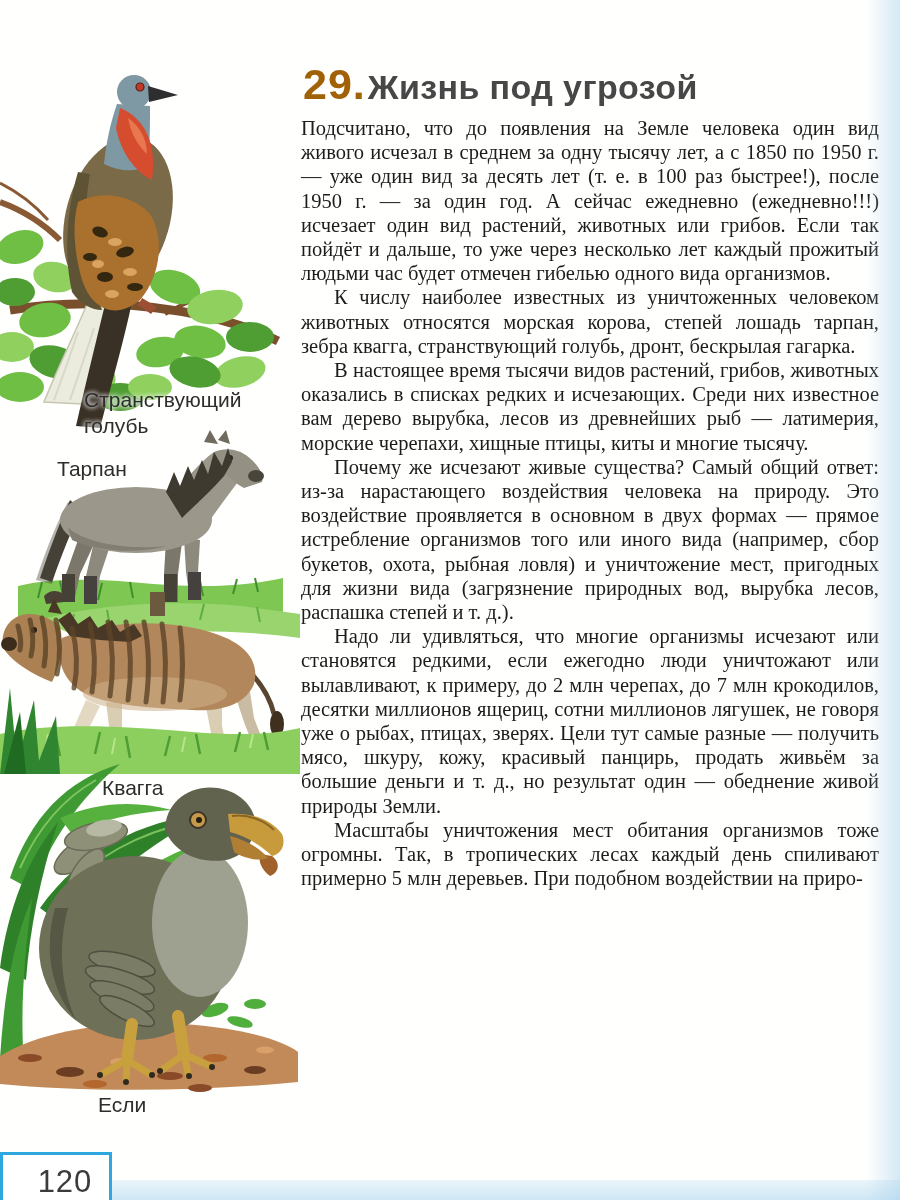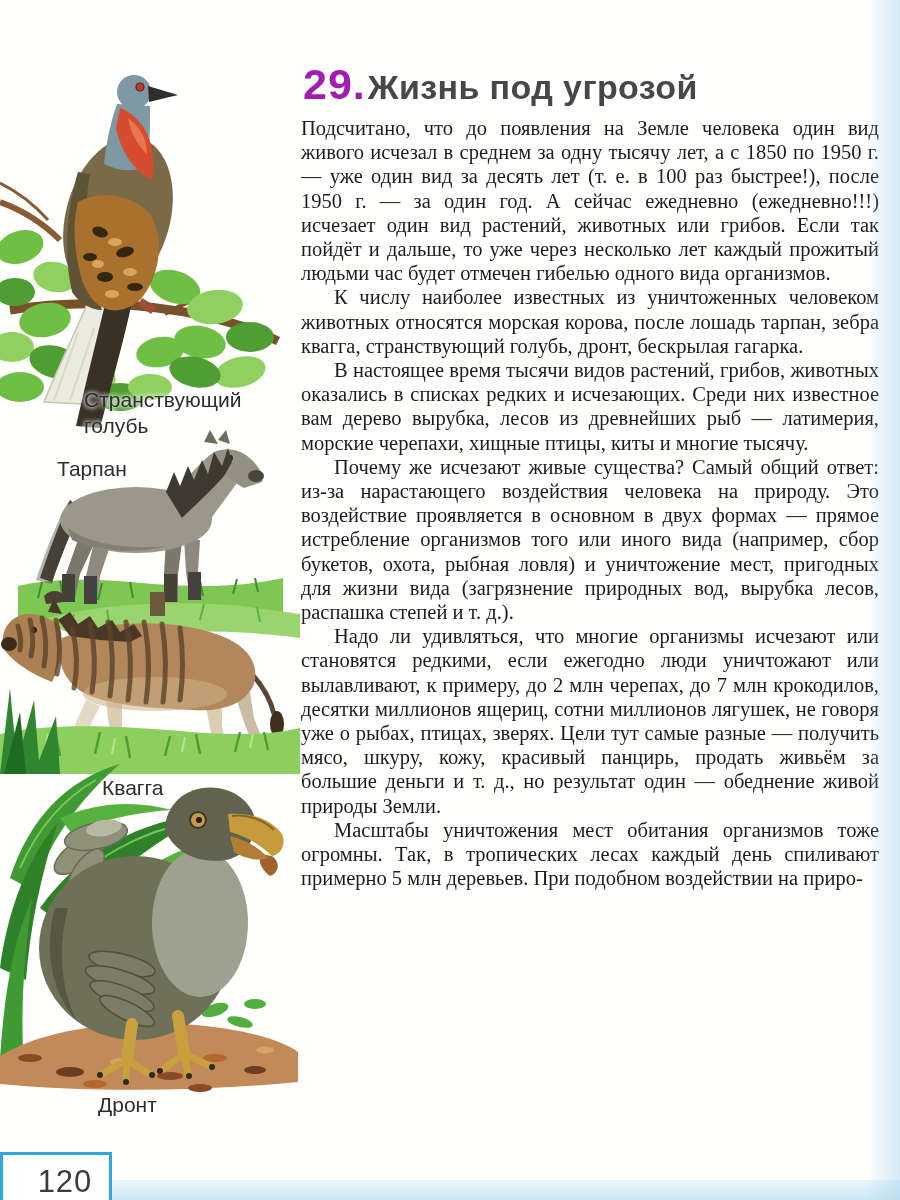--- a/index.html
+++ b/index.html
@@ -15,21 +15,21 @@
     position:absolute;left:0;bottom:0;width:900px;height:20px;
     background:linear-gradient(to bottom,#eaf5fb,#cde7f4);
   }
   .pagenum-box{
     position:absolute;left:0;top:1152px;width:112px;height:60px;box-sizing:border-box;
     background:#ffffff;border:3px solid #2ea7de;
     display:flex;align-items:center;justify-content:center;padding-left:18px;
     font-size:31px;color:#3b3b3b;letter-spacing:1px;
   }
   .title{position:absolute;left:303px;top:60px;white-space:nowrap;font-weight:bold;}
-  .title .num{font-size:43px;color:#a21caf;letter-spacing:1px;}
+  .title .num{font-size:43px;color:#a16207;letter-spacing:1px;}
   .title .txt{font-size:34px;color:#474747;margin-left:2px;letter-spacing:.4px;}
   .article{
     position:absolute;left:301px;top:116px;width:578px;
     font-family:"Liberation Serif",serif;font-size:20.5px;line-height:24.2px;
     color:#1c1c1c;text-align:justify;
   }
   .article p{margin:0;}
   .article p.indent{text-indent:33px;}
   .article .b{font-weight:normal;}
   .caption{
@@ -309,29 +309,29 @@
         <circle cx="152" cy="317" r="3"></circle>
       <circle cx="160" cy="313" r="3"></circle>
         <circle cx="189" cy="318" r="3"></circle>
         <circle cx="212" cy="309" r="3"></circle>
     </g>
   </svg>
 
   <div class="caption" id="cap-pigeon">Странствующий голубь</div>
   <div class="caption" id="cap-tarpan">Тарпан</div>
   <div class="caption" id="cap-quagga">Квагга</div>
-  <div class="caption" id="cap-dodo">Дронт</div>
+  <div class="caption" id="cap-dodo">Если</div>
 
   <div class="title">
     <span class="num">29.</span><span class="txt">Жизнь под угрозой</span>
   </div>
 
   <div class="article">
       <p class=""><span>Подсчитано, что до появления на Земле человека один вид живого исчезал в среднем за одну тысячу лет, а с 1850 по 1950 г. — уже один вид за десять лет (т. е. в 100 раз быстрее!), после 1950 г. — за один год. А сейчас ежедневно (ежедневно!!!) исчезает один вид растений, животных или грибов. Если так пойдёт и дальше, то уже через несколько лет каждый прожитый людьми час будет отмечен гибелью одного вида организмов.</span></p>
-      <p class="indent"><span>К числу наиболее известных из уничтоженных человеком животных относятся </span><span class="b">морская корова</span><span>, после лошадь </span><span class="b">тарпан</span><span>, зебра </span><span class="b">квагга</span><span>, </span><span class="b">странствующий голубь, дронт, бескрылая гагарка</span><span>.</span></p>
+      <p class="indent"><span>К числу наиболее известных из уничтоженных человеком животных относятся </span><span class="b">морская корова</span><span>, степей лошадь </span><span class="b">тарпан</span><span>, зебра </span><span class="b">квагга</span><span>, </span><span class="b">странствующий голубь, дронт, бескрылая гагарка</span><span>.</span></p>
       <p class="indent"><span>В настоящее время тысячи видов растений, грибов, животных оказались в списках редких и исчезающих. Среди них известное вам дерево </span><span class="b">вырубка</span><span>, лесов из древнейших рыб — </span><span class="b">латимерия, морские черепахи, хищные птицы, киты</span><span> и многие тысячу.</span></p>
       <p class="indent"><span>Почему же исчезают живые существа? Самый общий ответ: из-за нарастающего воздействия человека на природу. Это воздействие проявляется в основном в двух формах — </span><span class="b">прямое истребление организмов того или иного вида</span><span> (например, сбор букетов, охота, рыбная ловля) и </span><span class="b">уничтожение мест, пригодных для жизни вида</span><span> (загрязнение природных вод, вырубка лесов, распашка степей и т. д.).</span></p>
       <p class="indent"><span>Надо ли удивляться, что многие организмы исчезают или становятся редкими, если ежегодно люди уничтожают или вылавливают, к примеру, до 2 млн черепах, до 7 млн крокодилов, десятки миллионов ящериц, сотни миллионов лягушек, не говоря уже о рыбах, птицах, зверях. Цели тут самые разные — получить мясо, шкуру, кожу, красивый панцирь, продать живьём за большие деньги и т. д., но результат один — обеднение живой природы Земли.</span></p>
       <p class="indent"><span>Масштабы уничтожения мест обитания организмов тоже огромны. Так, в тропических лесах каждый день спиливают примерно 5 млн деревьев. При подобном воздействии на приро-</span></p>
     </div>
 
   <div class="footer-strip"></div>
   <div class="pagenum-box">
     <span>120</span>
   </div>

